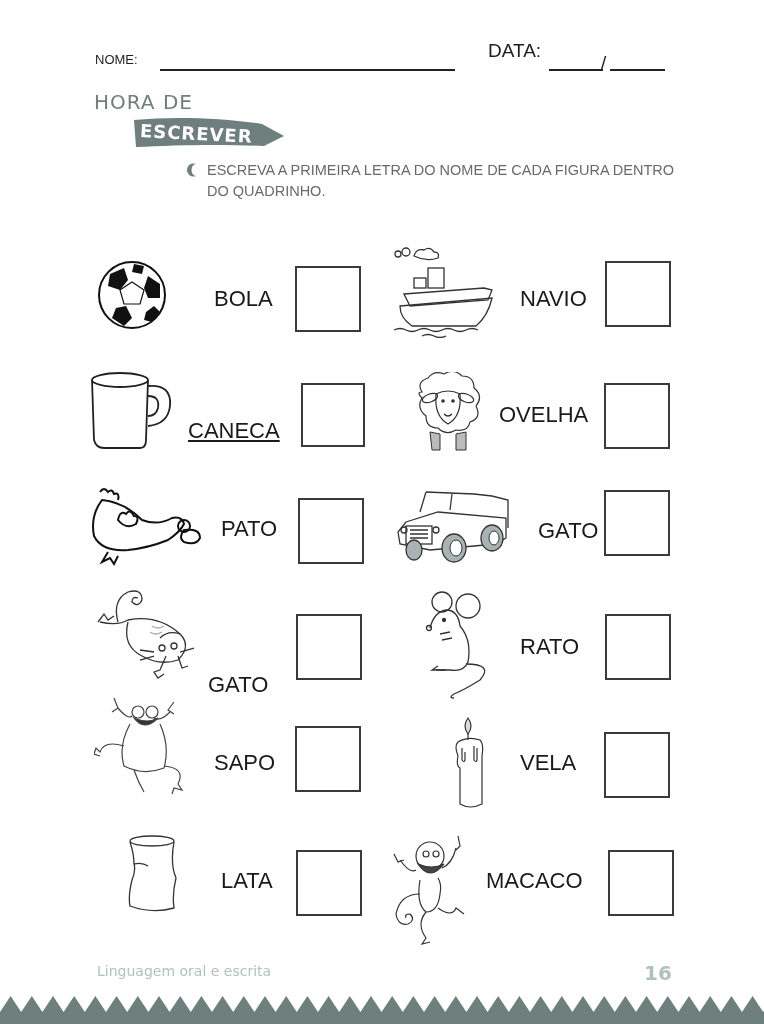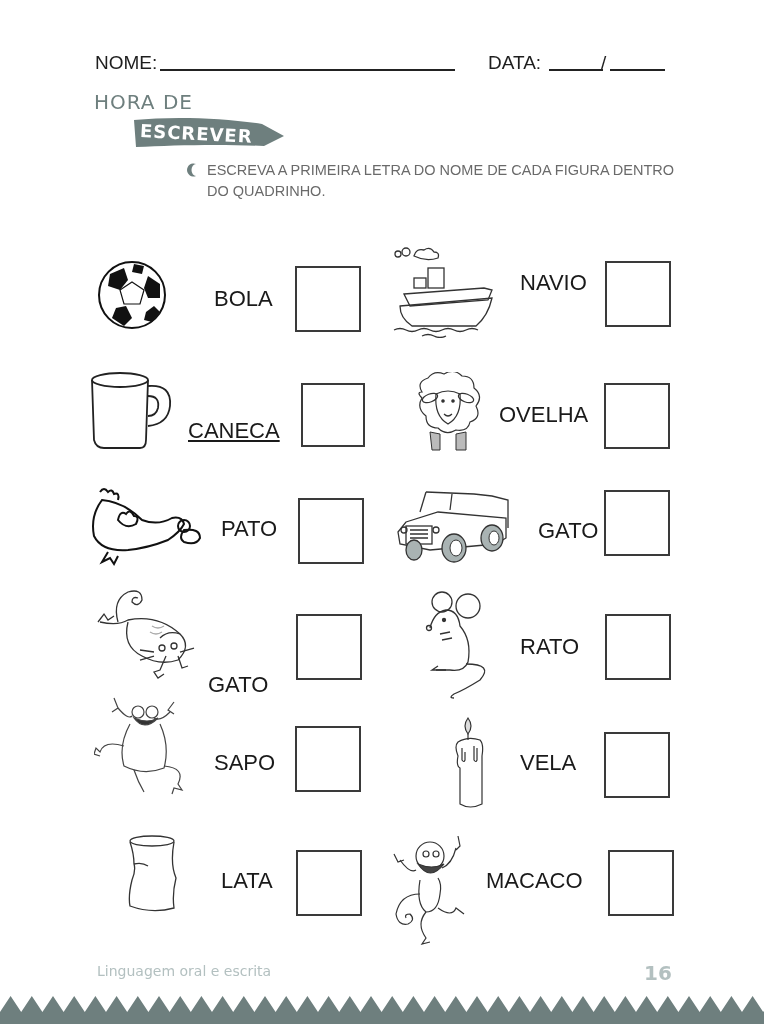--- a/index.html
+++ b/index.html
@@ -1,22 +1,22 @@
 <!DOCTYPE html>
 <html><head>
 <meta charset="utf-8">
 <style>
   html, body { margin: 0; padding: 0; }
   body {
     width: 764px; height: 1024px; background: #ffffff; position: relative; overflow: hidden;
     font-family: "Liberation Sans", sans-serif; color: #1e1e1e;
   }
-  .name-label { position: absolute; left: 95px; top: 52px; font-size: 19px; }
+  .name-label { position: absolute; left: 95px; top: 52px; font-size: 13px; }
   .name-line { position: absolute; left: 160px; top: 69px; width: 295px; height: 1.5px; background: #222; }
-  .date-label { position: absolute; left: 488px; top: 52px; font-size: 19px; }
+  .date-label { position: absolute; left: 488px; top: 40px; font-size: 19px; }
   .date-line1 { position: absolute; left: 549px; top: 69px; width: 54px; height: 1.5px; background: #222; }
   .date-slash { position: absolute; left: 601px; top: 52px; font-size: 19px; }
   .date-line2 { position: absolute; left: 610px; top: 69px; width: 55px; height: 1.5px; background: #222; }
 
   .hora-de { position: absolute; left: 94px; top: 90px; font-size: 20px; letter-spacing: 1px; color: #6e7f7e; font-family: "DejaVu Sans", sans-serif; }
   .banner { position: absolute; left: 134px; top: 116px; width: 152px; height: 32px; }
   .banner svg { position: absolute; left: 0; top: 0; }
   .banner-text { position: absolute; left: 6px; top: 4px; font-size: 18px; font-weight: bold; color: #fff; letter-spacing: 1px; font-family: "DejaVu Sans", sans-serif; transform: rotate(3deg); transform-origin: left center; }
 
   .instr { position: absolute; left: 187px; top: 160px; font-size: 14.5px; color: #6a6a6a; line-height: 21px; }
@@ -78,21 +78,21 @@
         <circle cx="14" cy="6" r="4"></circle>
         <path d="M22,10 q2,-8 10,-6 q6,-4 10,2 q6,0 4,6 q-12,4 -24,-2z"></path>
       <rect x="22" y="32" width="12" height="10"></rect>
         <rect x="36" y="22" width="16" height="20"></rect>
       <path d="M12,48 L92,42 L100,44 L96,54 L18,60 Z"></path>
       <path d="M8,60 L100,52 Q96,70 84,80 L20,80 Q8,72 8,60 Z"></path>
       <path d="M2,84 q6,-3 12,0 q6,3 12,0 q6,-3 12,0 q6,3 12,0 q6,-3 12,0 q6,3 12,0 q6,-3 12,0"></path>
       <path d="M30,90 q6,-3 12,0 q6,3 12,0"></path>
     </g>
   </svg>
-  <div class="word" style="left:128px; top:24px;">NAVIO</div>
+  <div class="word" style="left:128px; top:40px;">NAVIO</div>
   <div class="box" style="left:213px; top:15px; width:66px; height:66px;"></div>
 </div>
 
 <div class="item" style="left:88px; top:370px;">
   <svg class="pic" style="left:0; top:0;" width="88" height="80" viewBox="0 0 88 80">
     <g fill="none" stroke="#222" stroke-width="1.8">
       <ellipse cx="32" cy="10" rx="28" ry="7"></ellipse>
       <path d="M4,10 L6,70 Q8,78 16,78 L52,78 Q58,78 58,70 L60,10"></path>
       <path d="M60,16 Q84,14 82,36 Q80,54 60,56"></path>
       <path d="M60,26 Q72,26 70,38 Q68,46 60,46"></path>

